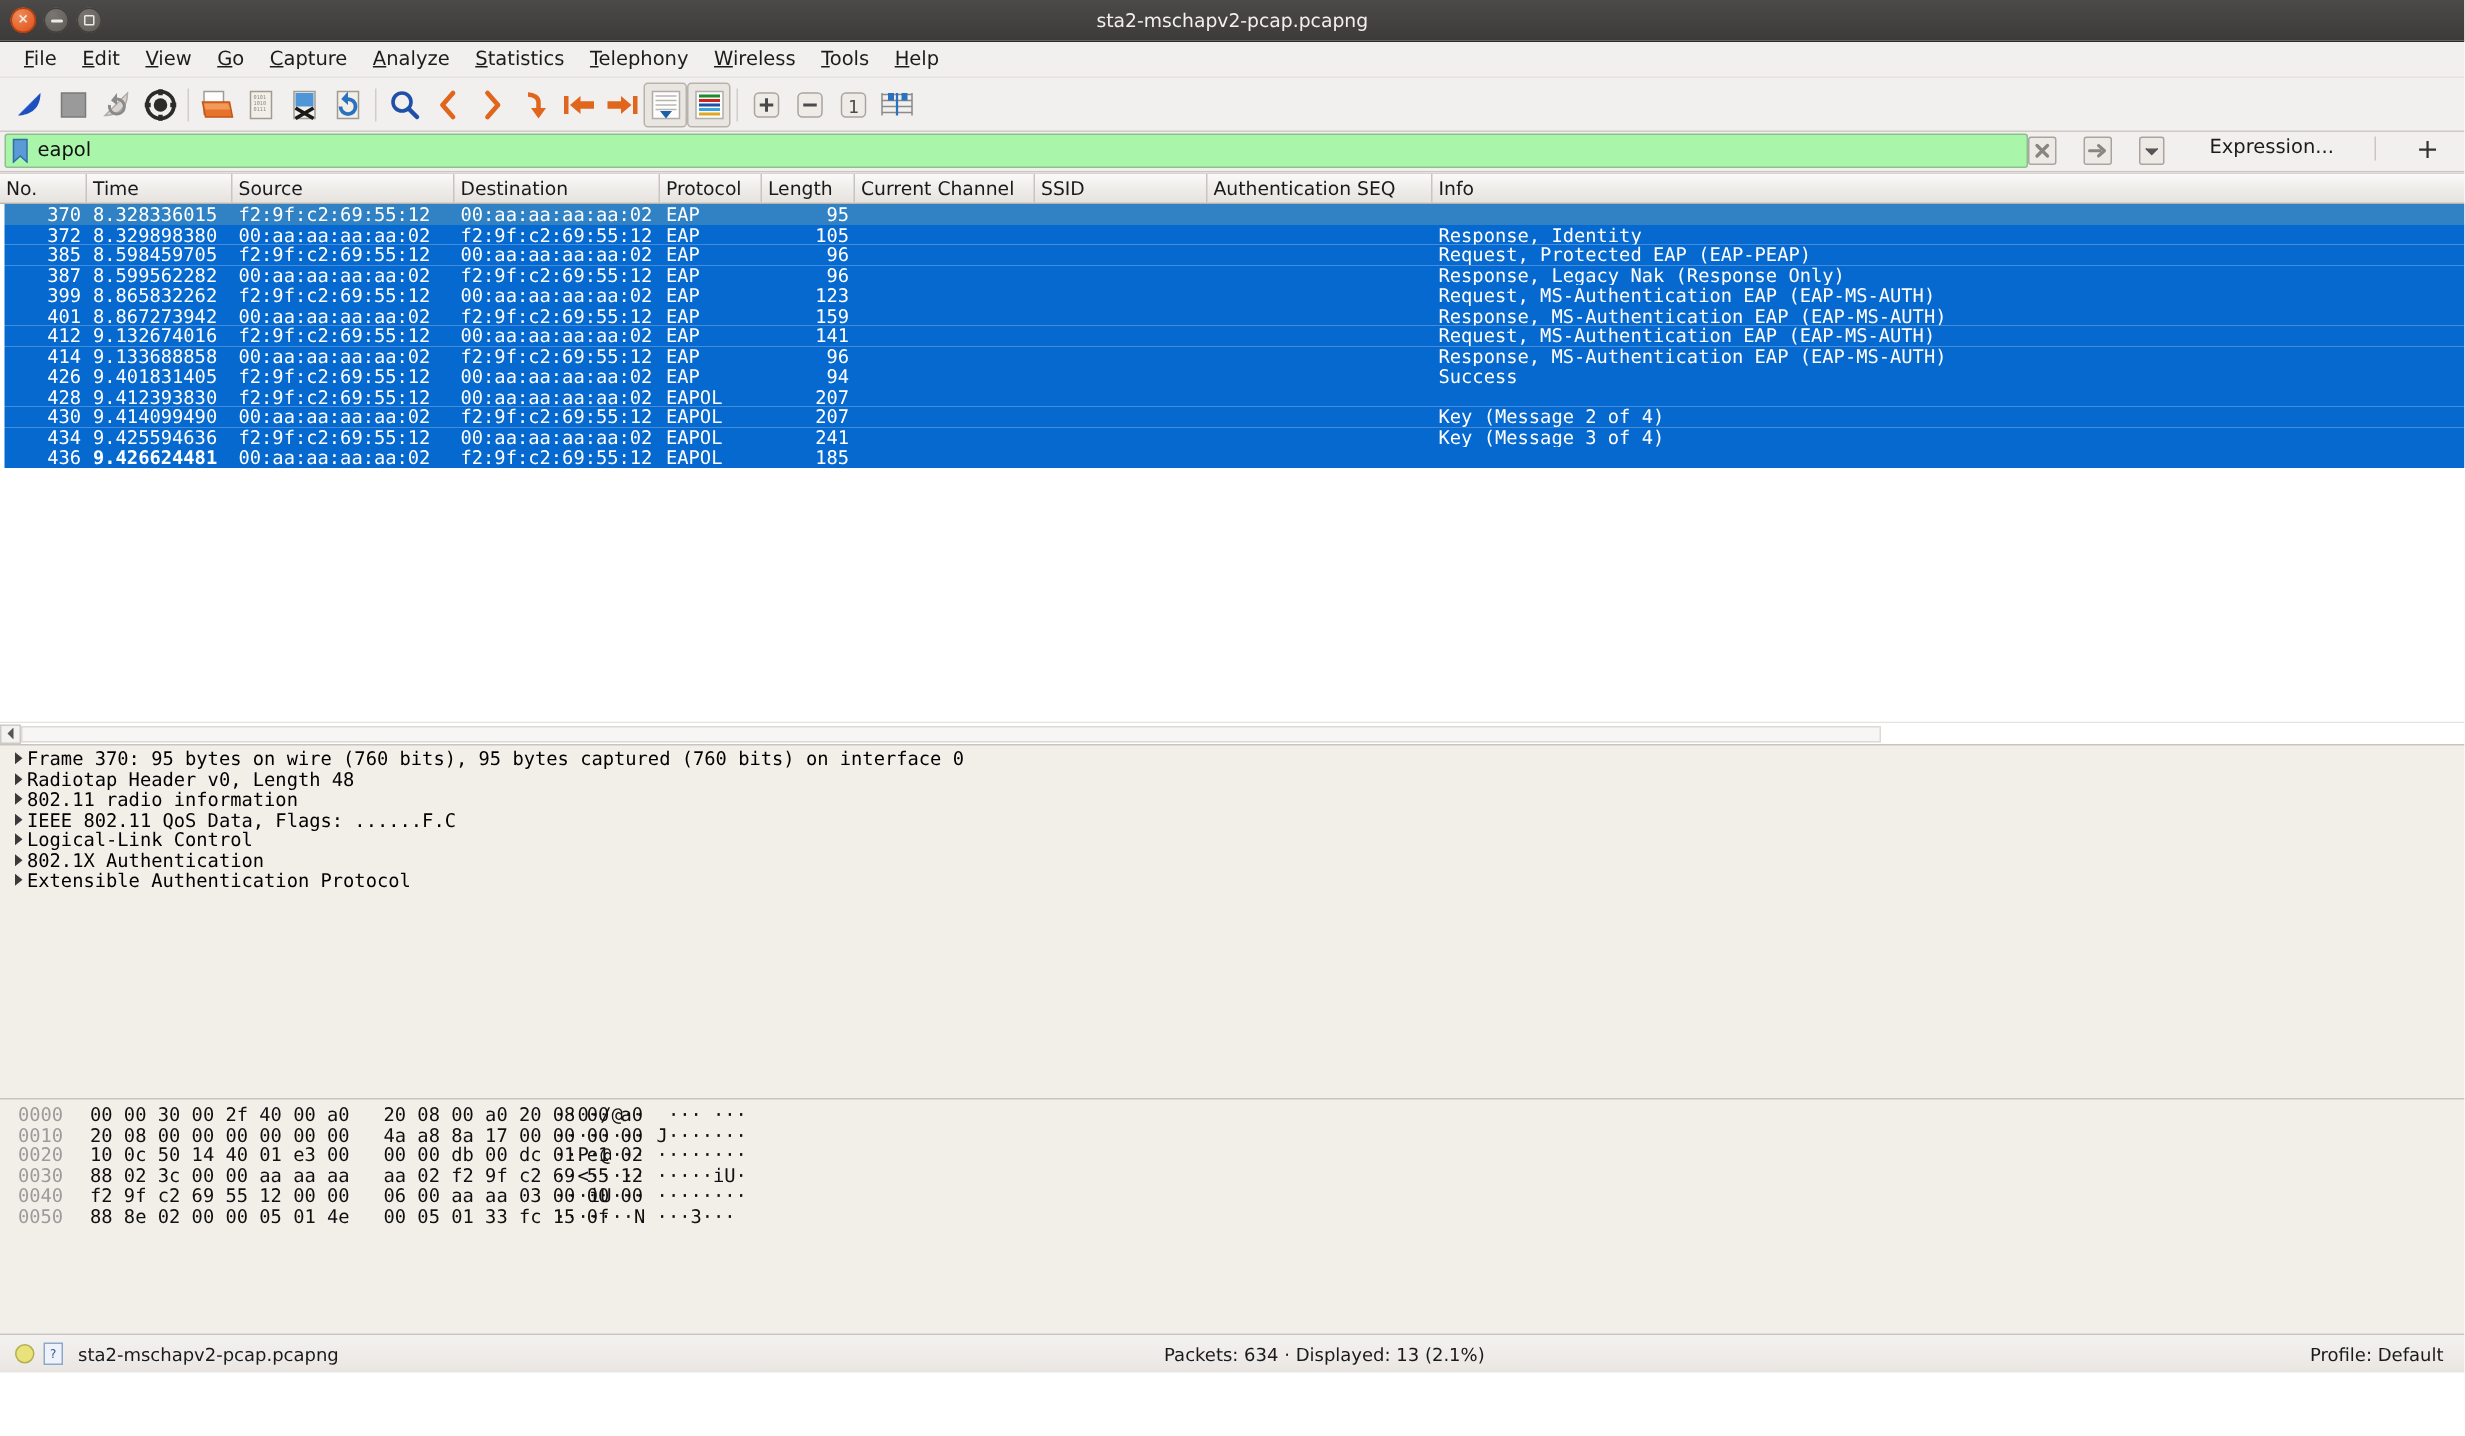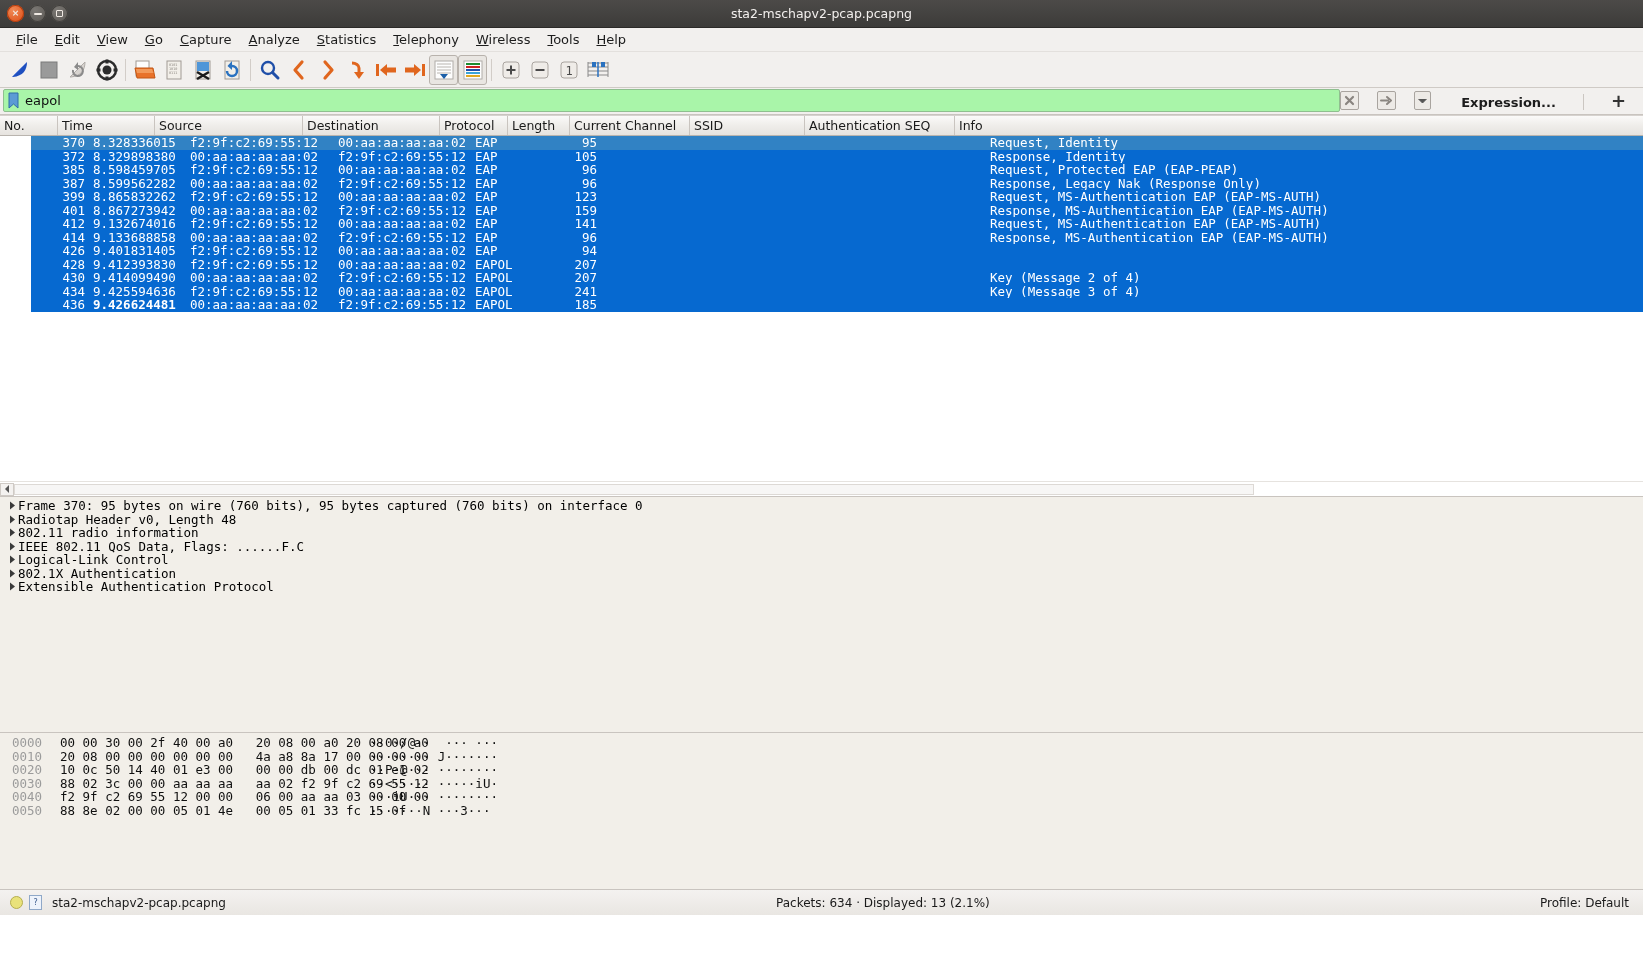--- a/index.html
+++ b/index.html
@@ -77,21 +77,21 @@
     border-radius: 2px; overflow: hidden;
   }
   .bookmark-ico {
     width: 18px; height: 21px; display:flex; align-items:center; justify-content:center;
     flex: 0 0 18px;
   }
   .filtertext {
     flex: 1; font-family: "DejaVu Sans", sans-serif; font-size: 13px;
     color: #111; padding-left: 3px; line-height: 21px;
   }
-  .filter-right { display: flex; align-items: flex-end; gap: 17px; padding-right: 2px; font-weight: bold; }
+  .filter-right { display: flex; align-items: flex-start; gap: 17px; padding-right: 2px; }
   .sqbtn {
     width: 19px; height: 19px; border: 1px solid #a9a49f; background: #edeae6;
     display: flex; align-items: center; justify-content: center; border-radius: 2px;
     margin-right: 1px;
   }
   .sqbtn.drop { width: 17px; border-left: 1px solid #a9a49f; }
   .expression {
     font-size: 13px; color: #1c1c1c; padding: 0 10px 0 12px;
     font-family: "DejaVu Sans", sans-serif;
   }
@@ -107,21 +107,21 @@
     border-top: 1px solid #d6d2ce;
     font-size: 12.5px; color: #1a1a1a;
   }
   .pl-header .hc {
     border-right: 1px solid #c9c4bf;
     padding: 2px 0 0 4px;
     overflow: hidden; white-space: nowrap;
     font-family: "DejaVu Sans", sans-serif;
   }
   .pl-rows { font-family: "DejaVu Sans Mono", monospace; font-size: 12.5px; }
-  .pl-row { height: 13.5px; display: flex; color: #ffffff; background: #0669d0; margin-left: 31px; }
+  .pl-row { height: 13.5px; display: flex; color: #ffffff; background: #0669d0; }
   .pl-row.sel { background: #3182c4; }
   .pl-row .c { padding: 0 4px; overflow: hidden; white-space: nowrap; line-height: 13.5px; }
   .pl-row .c.num { text-align: right; }
   .pl-selbar { position:absolute; left:0; width:3px; background:#ffffff; }
 
   .hscroll-track {
     height: 15px; background: #ffffff; border-top: 1px solid #e6e3df;
     display: flex; align-items: center;
   }
   .hs-arrow { width: 14px; height: 13px; display:flex; align-items:center; justify-content:center; background:#f4f2f0; border:1px solid #cfcac5; }
@@ -406,21 +406,20 @@
       <div class="pl-row sel">
         <div class="c num" style="width: 58px;">370</div>
         <div class="c" style="width: 97px;">8.328336015</div>
         <div class="c" style="width: 148px;">f2:9f:c2:69:55:12</div>
         <div class="c" style="width: 137px;">00:aa:aa:aa:aa:02</div>
         <div class="c" style="width: 68px;">EAP</div>
         <div class="c num" style="width: 62px;">95</div>
         <div class="c" style="width: 120px;"></div>
         <div class="c" style="width: 115px;"></div>
         <div class="c" style="width: 150px;"></div>
-        <div class="c" style="width: 688px; flex: 1 1 0%;">Request, Identity</div>
       </div>
       <div class="pl-row">
         <div class="c num" style="width: 58px;">372</div>
         <div class="c" style="width: 97px;">8.329898380</div>
         <div class="c" style="width: 148px;">00:aa:aa:aa:aa:02</div>
         <div class="c" style="width: 137px;">f2:9f:c2:69:55:12</div>
         <div class="c" style="width: 68px;">EAP</div>
         <div class="c num" style="width: 62px;">105</div>
         <div class="c" style="width: 120px;"></div>
         <div class="c" style="width: 115px;"></div>
@@ -502,20 +501,21 @@
       <div class="pl-row">
         <div class="c num" style="width: 58px;">426</div>
         <div class="c" style="width: 97px;">9.401831405</div>
         <div class="c" style="width: 148px;">f2:9f:c2:69:55:12</div>
         <div class="c" style="width: 137px;">00:aa:aa:aa:aa:02</div>
         <div class="c" style="width: 68px;">EAP</div>
         <div class="c num" style="width: 62px;">94</div>
         <div class="c" style="width: 120px;"></div>
         <div class="c" style="width: 115px;"></div>
         <div class="c" style="width: 150px;"></div>
+        <div class="c" style="width: 688px; flex: 1 1 0%;">Success</div>
       </div>
       <div class="pl-row">
         <div class="c num" style="width: 58px;">428</div>
         <div class="c" style="width: 97px;">9.412393830</div>
         <div class="c" style="width: 148px;">f2:9f:c2:69:55:12</div>
         <div class="c" style="width: 137px;">00:aa:aa:aa:aa:02</div>
         <div class="c" style="width: 68px;">EAPOL</div>
         <div class="c num" style="width: 62px;">207</div>
         <div class="c" style="width: 120px;"></div>
         <div class="c" style="width: 115px;"></div>

